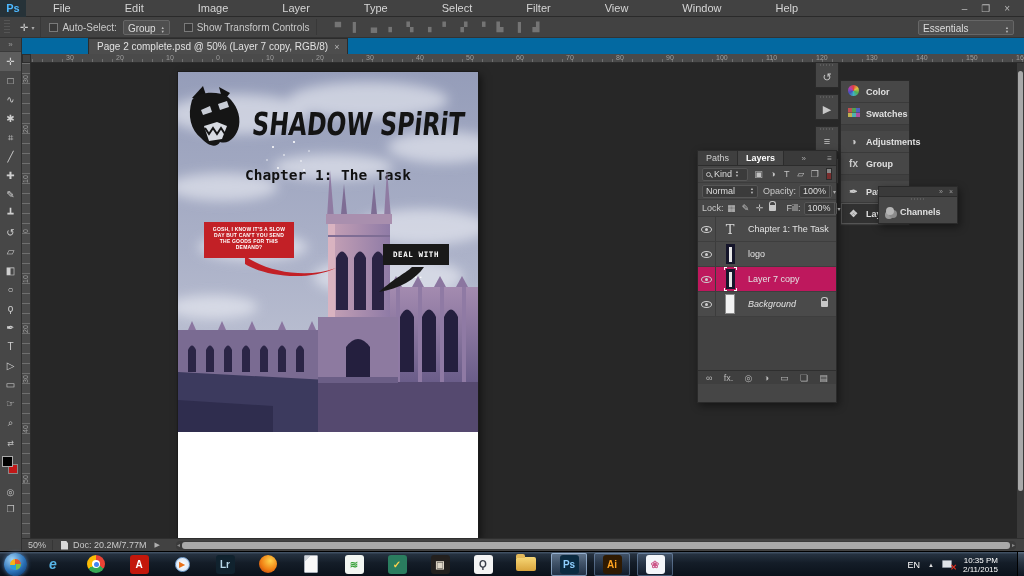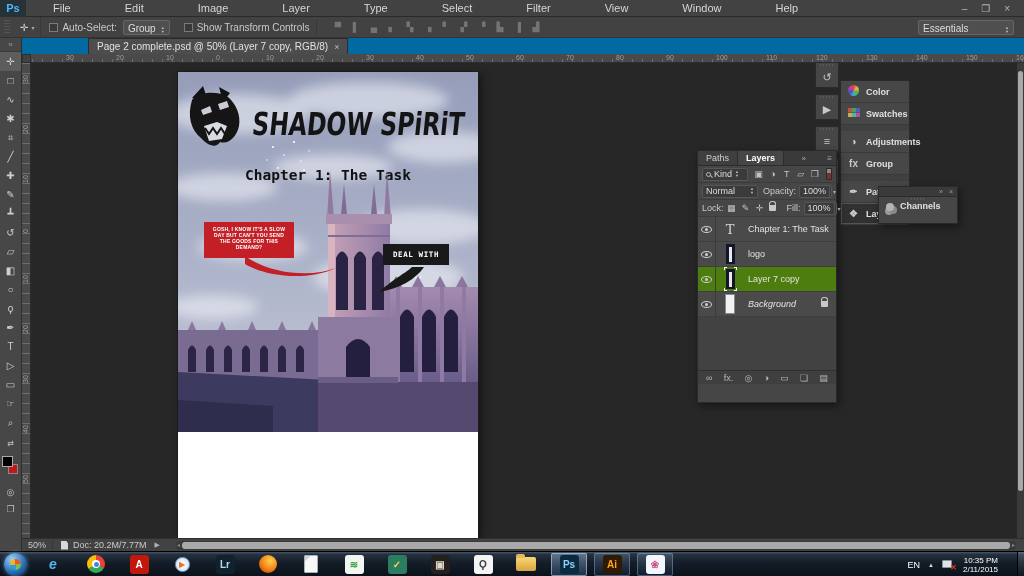--- a/index.html
+++ b/index.html
@@ -110,21 +110,21 @@
   .lp-row { height:17px; display:flex; align-items:center; padding:0 4px; gap:3px; border-bottom:1px solid #3c3c3c; font-size:9px; color:#c9c9c9; }
   .field { background:#3b3b3b; border:1px solid #565656; border-radius:2px; height:13px; display:flex;
     align-items:center; color:#ddd; font-size:9px; padding:0 3px; gap:3px; }
   .fcaret { color:#aaa; font-size:6px; border-left:1px solid #565656; padding-left:3px; height:100%; display:flex; align-items:center; }
   .sicon { width:5px; height:5px; border:1px solid #bbb; border-radius:50%; position:relative; flex:none; }
   .sicon::after { content:""; position:absolute; width:3px; height:1px; background:#bbb; right:-3px; bottom:-1px; transform:rotate(45deg); }
   .kic { color:#c3c3c3; font-size:9px; width:12px; text-align:center; }
   .ftoggle { width:7px; height:12px; margin-left:2px; background:linear-gradient(#888 0 45%, #7a2e2e 0); border:1px solid #2c2c2c; }
   #layer-list { height:153px; background:#424242; overflow:hidden; }
   .lrow { height:25px; display:flex; align-items:center; background:#4a4a4a; border-bottom:1px solid #3e3e3e; position:relative; }
-  .lrow.sel { background:#4d7c0f; }
+  .lrow.sel { background:#be185d; }
   .eyecell { width:18px; height:100%; border-right:1px solid #3c3c3c; display:flex; align-items:center; justify-content:center; flex:none; }
   .eye { width:11px; height:7px; border:1px solid #cfcfcf; border-radius:50%; position:relative; }
   .eye::after { content:""; position:absolute; inset:1px 3px; background:#cfcfcf; border-radius:50%; }
   .thumbcell { width:28px; display:flex; align-items:center; justify-content:center; flex:none; }
   .tthumb { font-family:"DejaVu Serif", serif; font-size:13px; color:#d8d8d8; }
   .ithumb { width:9px; height:20px; background:#15152a; position:relative; display:flex; align-items:center; justify-content:center; }
   .istrip { width:3px; height:15px; background:#e8e8e8; }
   .wthumb { width:10px; height:20px; background:#f2f2f2; border:1px solid #8a8a8a; display:block; }
   .cnr { position:absolute; width:3px; height:3px; border:0 solid #fff; }
   .c1 { left:-2px; top:-2px; border-left-width:1px; border-top-width:1px; }
@@ -137,21 +137,21 @@
   .lockicon::before { content:""; position:absolute; width:5px; height:4px; border:1px solid #c8c8c8; border-bottom:none;
     border-radius:3px 3px 0 0; top:-4px; left:0; }
   #layer-actions { height:14px; display:flex; align-items:center; justify-content:space-between; padding:0 8px;
     background:#3f3f3f; border-top:1px solid #2f2f2f; }
   .act-ic { color:#b9b9b9; font-size:9px; font-style:normal; }
 
   
   #channels-float { position:absolute; left:878px; top:186px; width:80px; z-index:16; }
   #channels-head { height:10px; display:flex; align-items:center; justify-content:flex-end; gap:6px;
     padding:0 4px; color:#9c9c9c; font-size:7px; background:#3a3a3a; border-bottom:1px solid #2c2c2c; }
-  #channels-row { height:22px; display:flex; align-items:flex-start; padding:0 5px; color:#e0e0e0; font-size:9px; font-weight:bold; }
+  #channels-row { height:22px; display:flex; align-items:center; padding:0 5px; color:#e0e0e0; font-size:9px; font-weight:bold; }
 
   
   #statusbar { position:absolute; left:22px; top:538px; width:1002px; height:13px; background:#424242;
     border-top:1px solid #2f2f2f; display:flex; align-items:center; font-size:9px; color:#c9c9c9; z-index:8; }
   #zoom-field { padding:0 6px; border-right:1px solid #363636; }
   .doc-ic { width:7px; height:9px; background:#d8d8d8; margin:0 5px 0 8px; clip-path:polygon(0 0,70% 0,100% 30%,100% 100%,0 100%); }
   #status-fly { margin:0 8px; font-size:7px; color:#b0b0b0; }
   #hscroll { flex:1; height:9px; background:#3a3a3a; border-radius:4px; margin:0 8px; position:relative; }
   #hscroll .thumb { position:absolute; left:6px; top:1px; right:6px; height:7px; background:#a9a9a9; border-radius:3px; }
   .sarrow { position:absolute; top:0; font-size:6px; color:#888; line-height:9px; }

